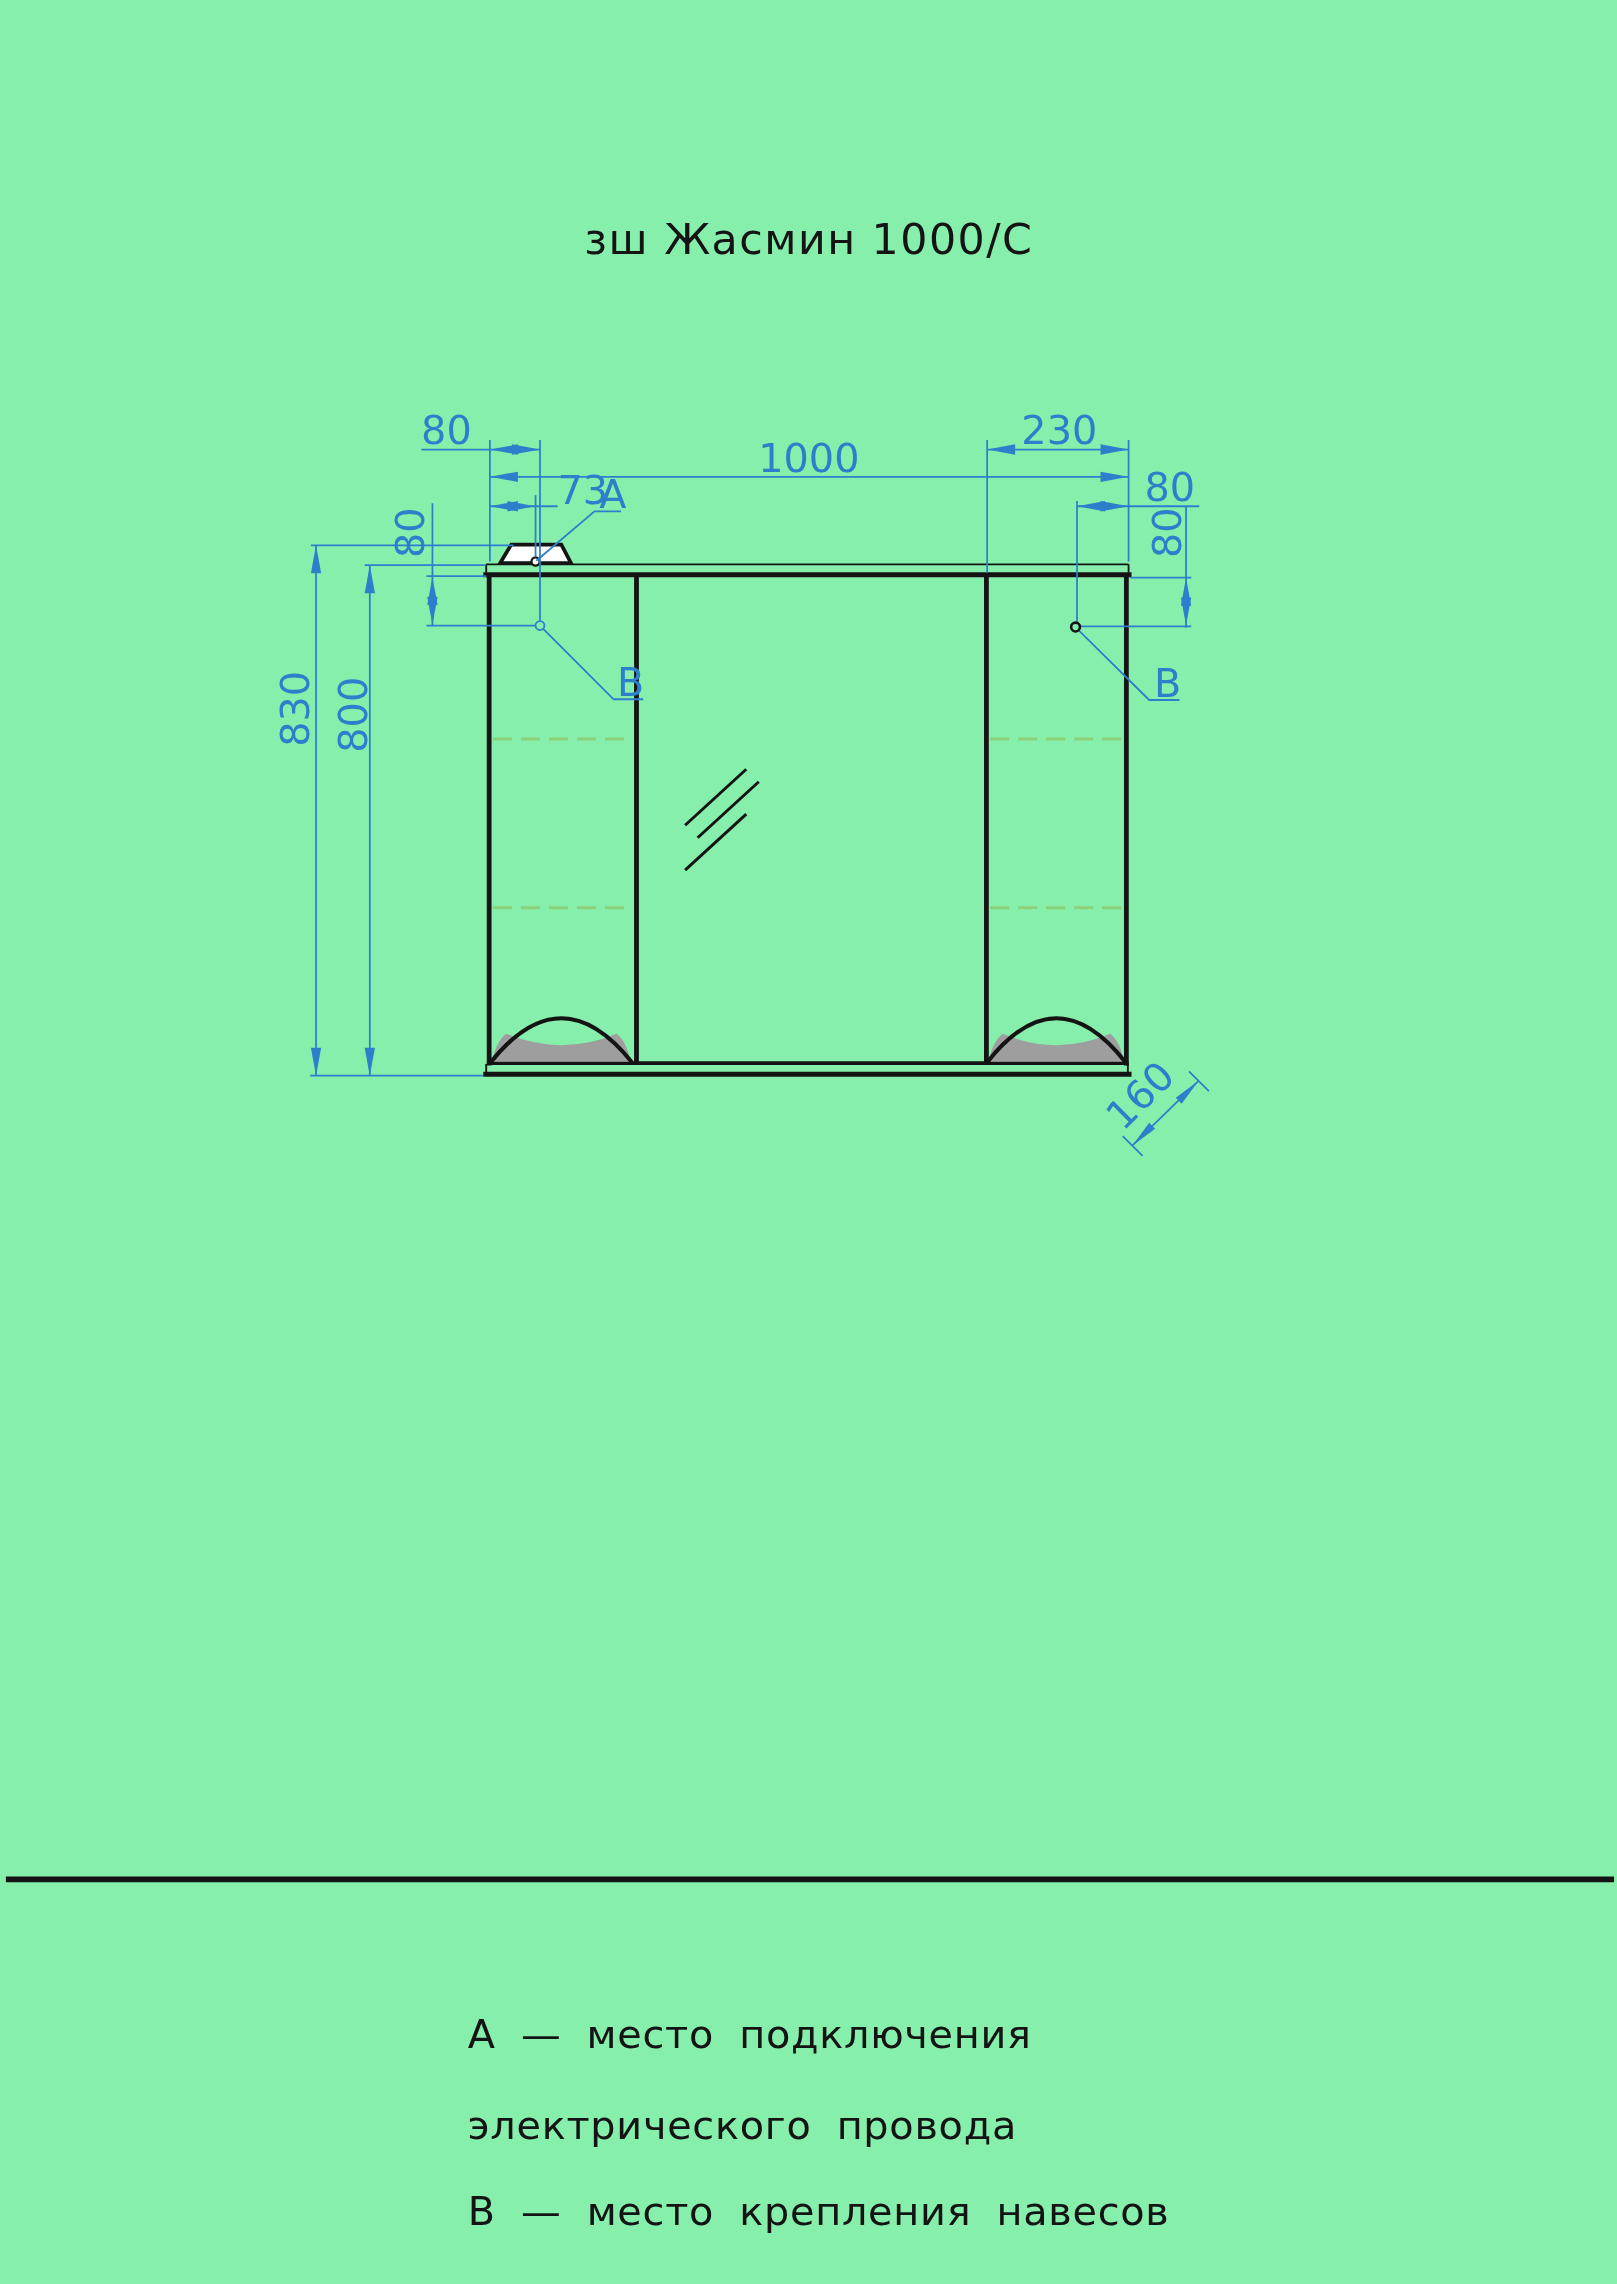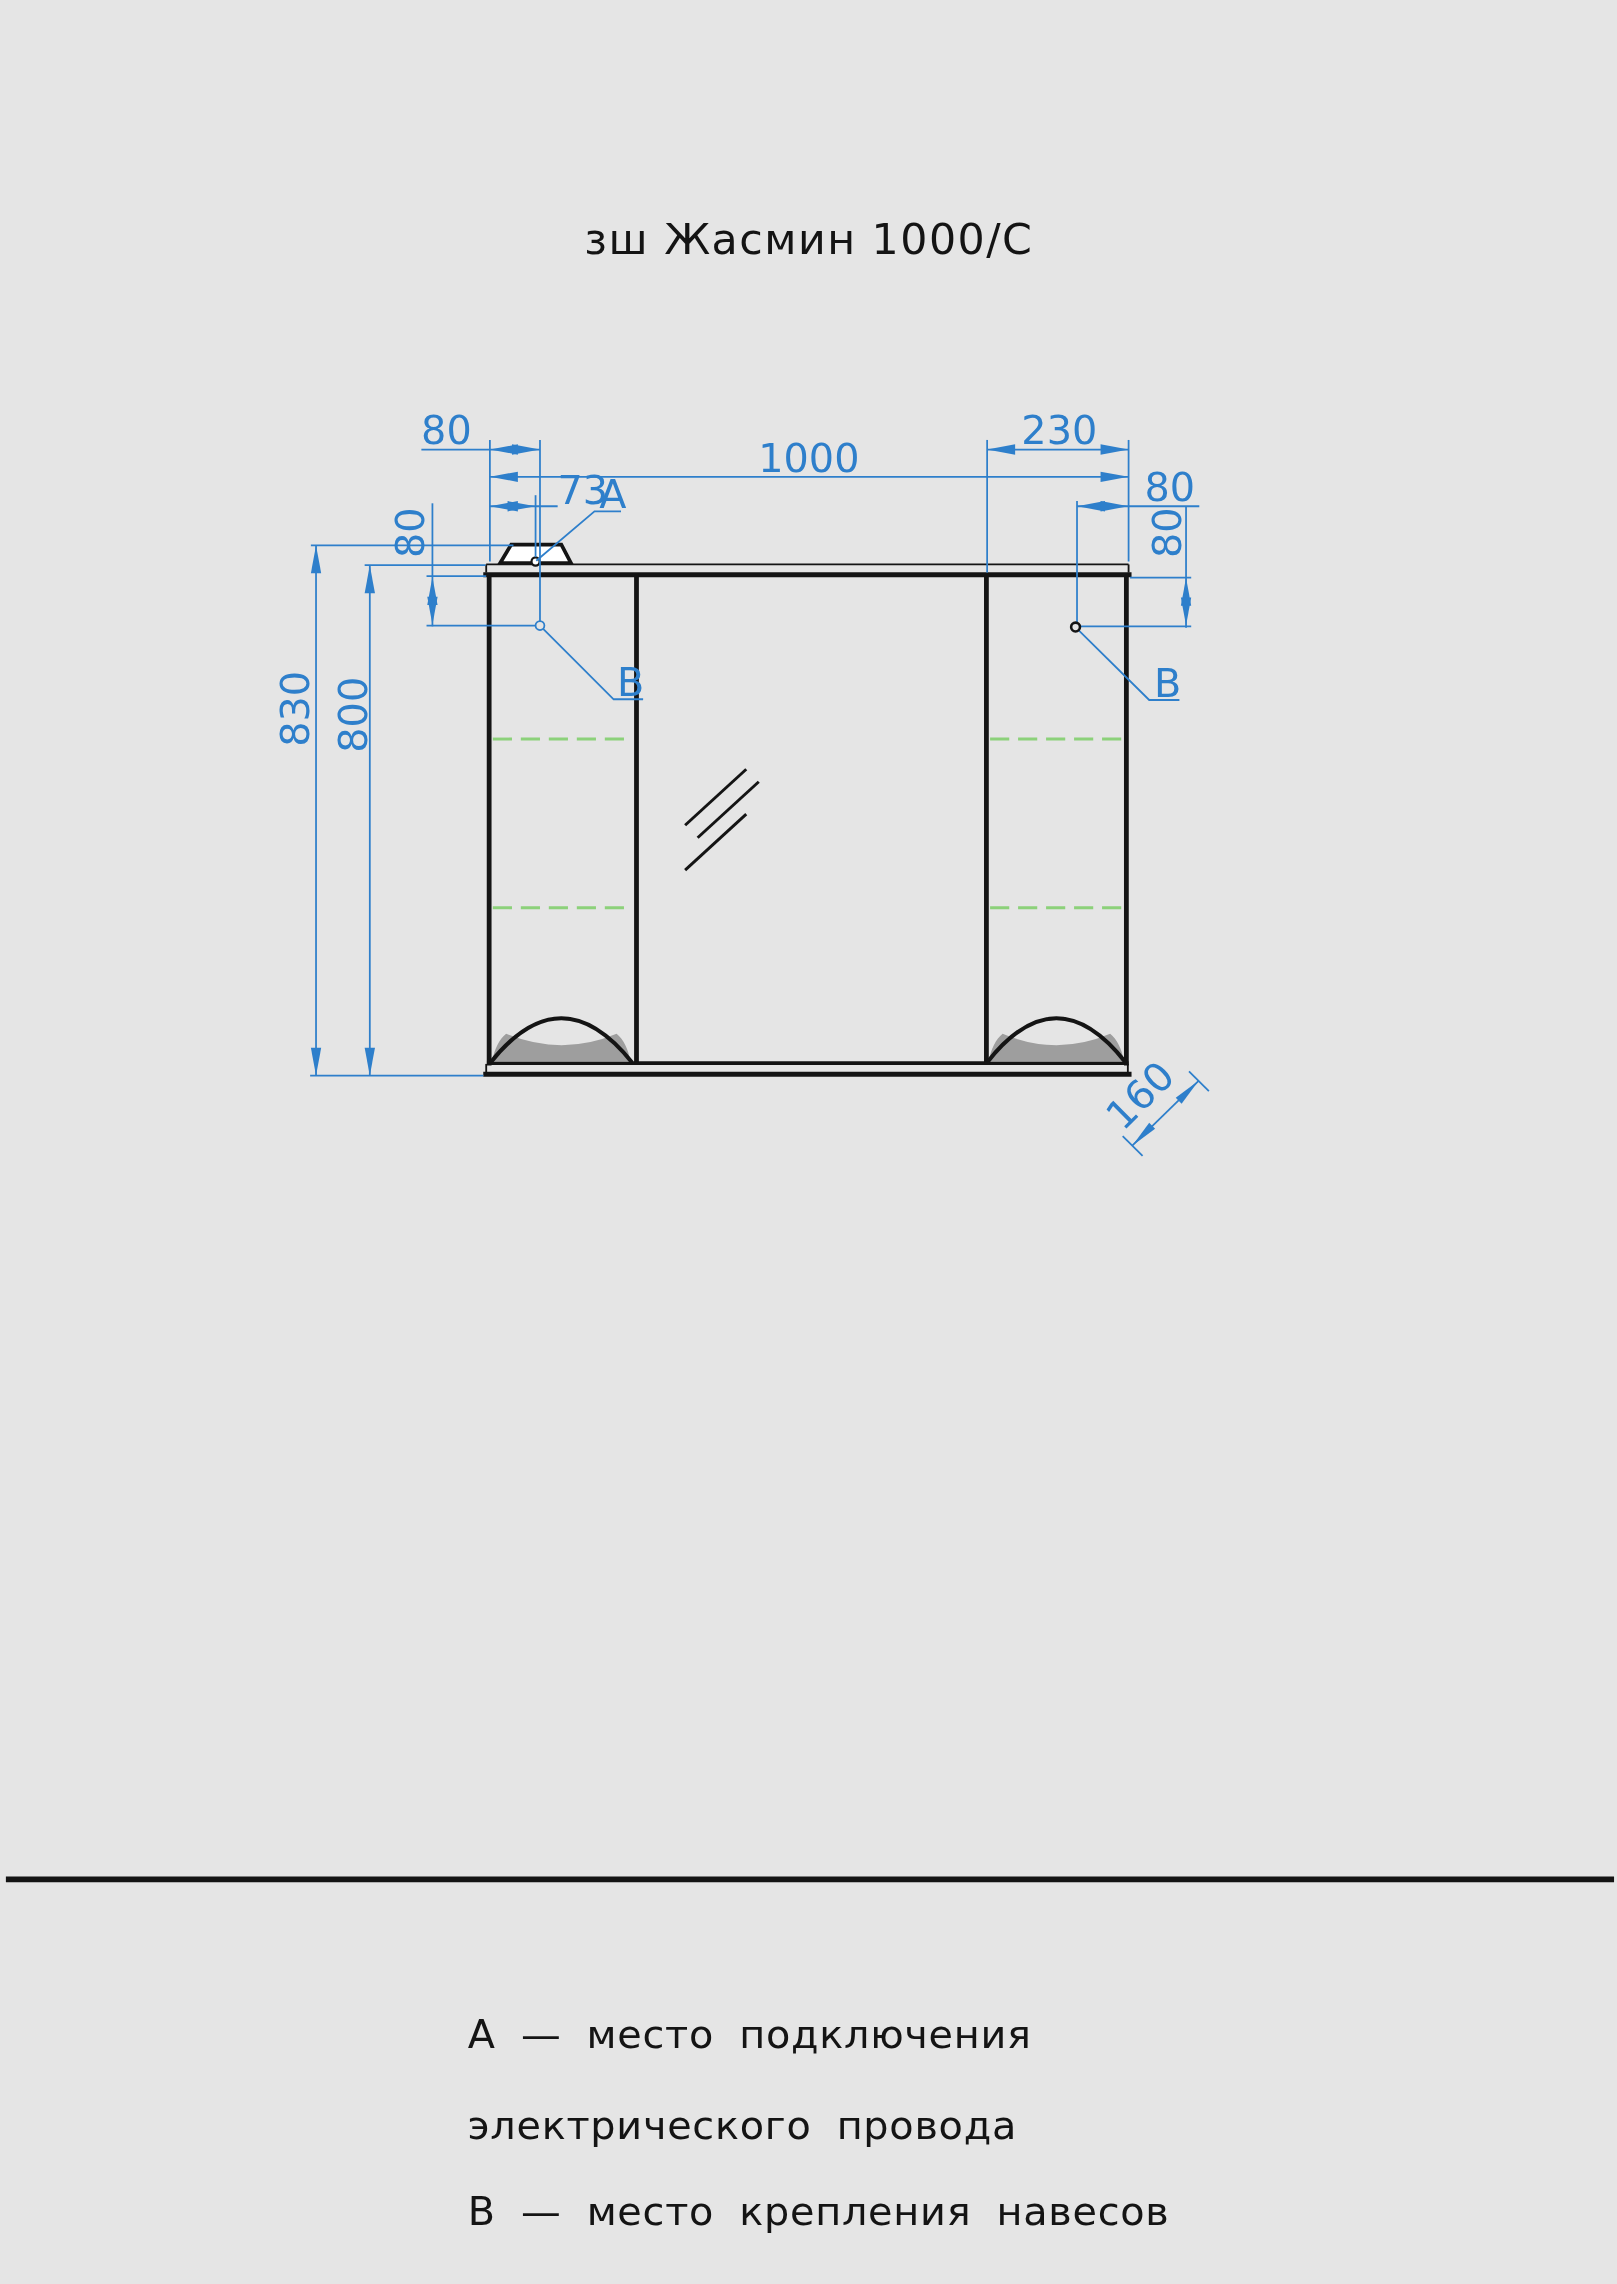--- a/index.html
+++ b/index.html
@@ -1,19 +1,19 @@
 <!DOCTYPE html>
 <html style="font-size:11.8px"><head>
 <meta charset="utf-8">
 <style>
   html,body{margin:0;padding:0;background:#ffffff;}
   .page{
     position:relative;
     width:1617px;height:2284px;
-    background:#e5e5e5;
+    background:#86efac;
     font-family:"DejaVu Sans", sans-serif;
     overflow:hidden;
   }
   .page svg{position:absolute;inset:0;display:block;}
   text{font-family:"DejaVu Sans", sans-serif;}
   .dim-text{fill:#2e7fcb;font-size:54px;}
   .black-text{fill:#141414;}
   .title-text{font-size:58px;letter-spacing:2px;}
   .legend-text{font-size:54px;letter-spacing:1px;word-spacing:16px;}
 </style>

